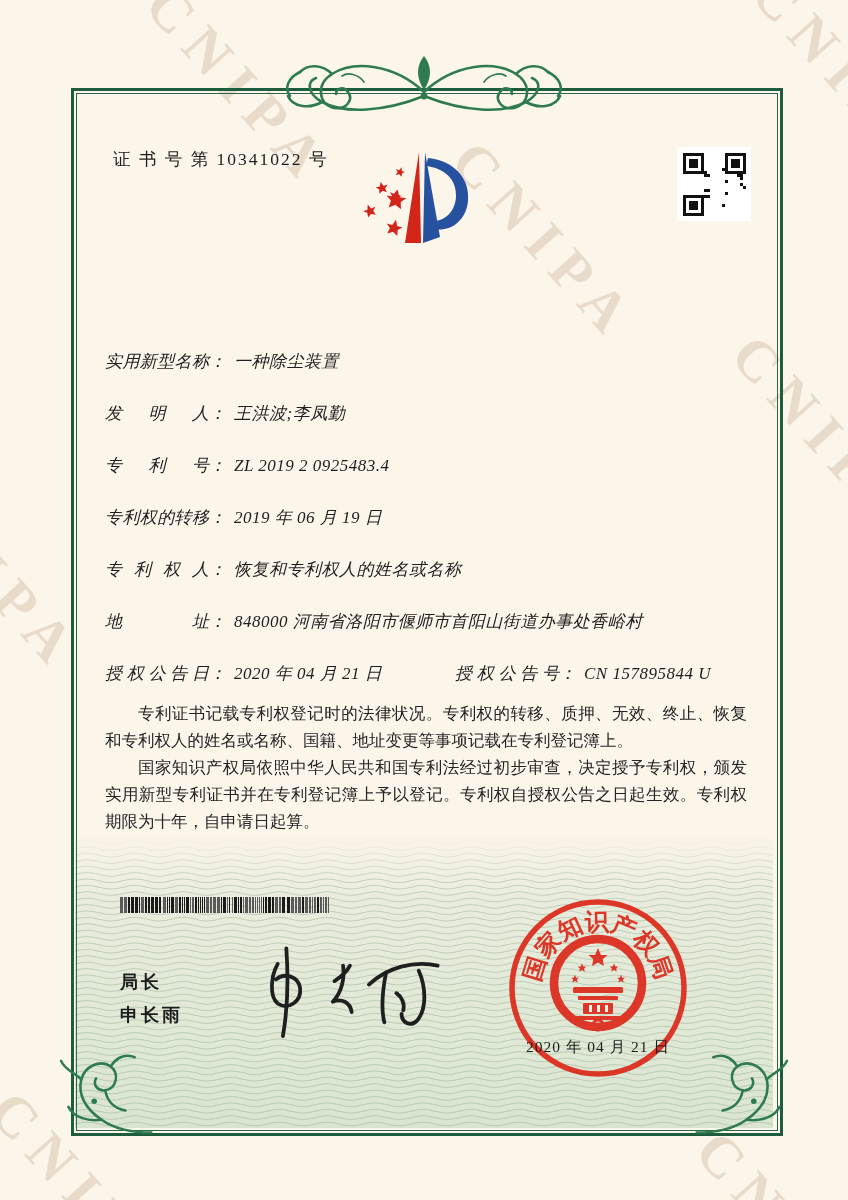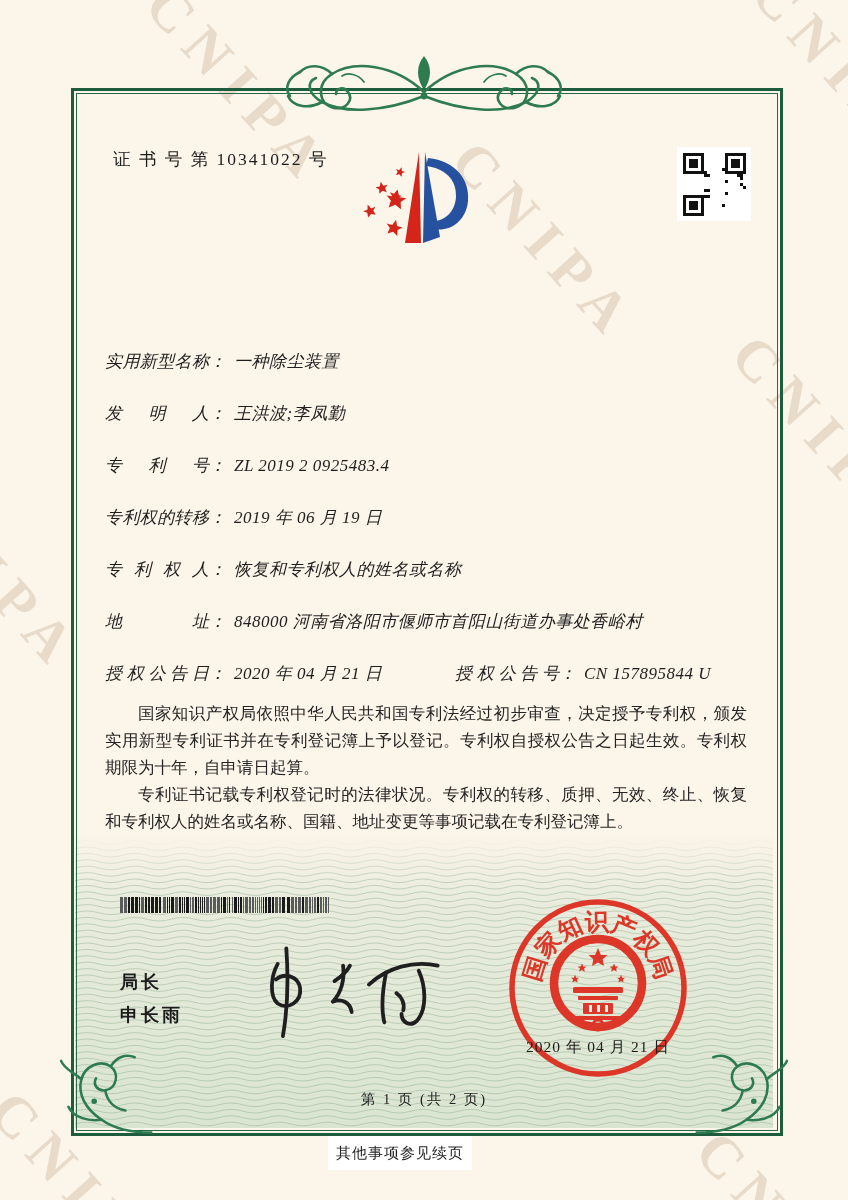--- a/index.html
+++ b/index.html
@@ -676,22 +676,22 @@
 
       <div class="field-row">
         <span class="flabel">授权公告日</span><span class="fcolon">：</span><span class="fvalue">2020 年 04 月 21 日</span>
         <span class="pair2" style="display: inline;">
           <span class="flabel">授权公告号</span><span class="fcolon">：</span><span class="fvalue">CN 157895844 U</span>
         </span>
       </div>
     </div>
 
     <div class="body-text" id="body-text">
+        <p>专利证书记载专利权登记时的法律状况。专利权的转移、质押、无效、终止、恢复和专利权人的姓名或名称、国籍、地址变更等事项记载在专利登记簿上。</p>
         <p>国家知识产权局依照中华人民共和国专利法经过初步审查，决定授予专利权，颁发实用新型专利证书并在专利登记簿上予以登记。专利权自授权公告之日起生效。专利权期限为十年，自申请日起算。</p>
-        <p>专利证书记载专利权登记时的法律状况。专利权的转移、质押、无效、终止、恢复和专利权人的姓名或名称、国籍、地址变更等事项记载在专利登记簿上。</p>
       </div>
 
     <div class="barcode" id="barcode">
         <div style="width: 3px; margin-right: 1px; background: rgb(90, 90, 90);"></div>
         <div style="width: 3px; margin-right: 1px; background: rgb(90, 90, 90);"></div>
         <div style="width: 2px; margin-right: 1px; background: rgb(26, 26, 26);"></div>
         <div style="width: 3px; margin-right: 1px; background: rgb(26, 26, 26);"></div>
         <div style="width: 3px; margin-right: 1px; background: rgb(26, 26, 26);"></div>
         <div style="width: 1px; margin-right: 1px; background: rgb(26, 26, 26);"></div>
         <div style="width: 3px; margin-right: 1px; background: rgb(90, 90, 90);"></div>
@@ -803,17 +803,15 @@
             <rect x="84" y="110" width="3" height="7"></rect>
             <rect x="92" y="110" width="3" height="7"></rect>
             <rect x="100" y="110" width="3" height="7"></rect>
           </g>
           <circle cx="93" cy="130" r="5" fill="none" stroke="#dc2a1b" stroke-width="3"></circle>
         </g>
       </g>
       <text id="seal-date" x="93" y="157" text-anchor="middle" font-size="15.5" letter-spacing="1" fill="#1c1c1c" font-family="Liberation Serif, DejaVu Serif, serif">2020 年 04 月 21 日</text>
     </svg>
 
-    <div class="page-num">第 1 页 (共 2 页)</div>
-
-    <div class="cont-box">其他事项参见续页</div>
+
   </div>
 </div>
 
 </body></html>

